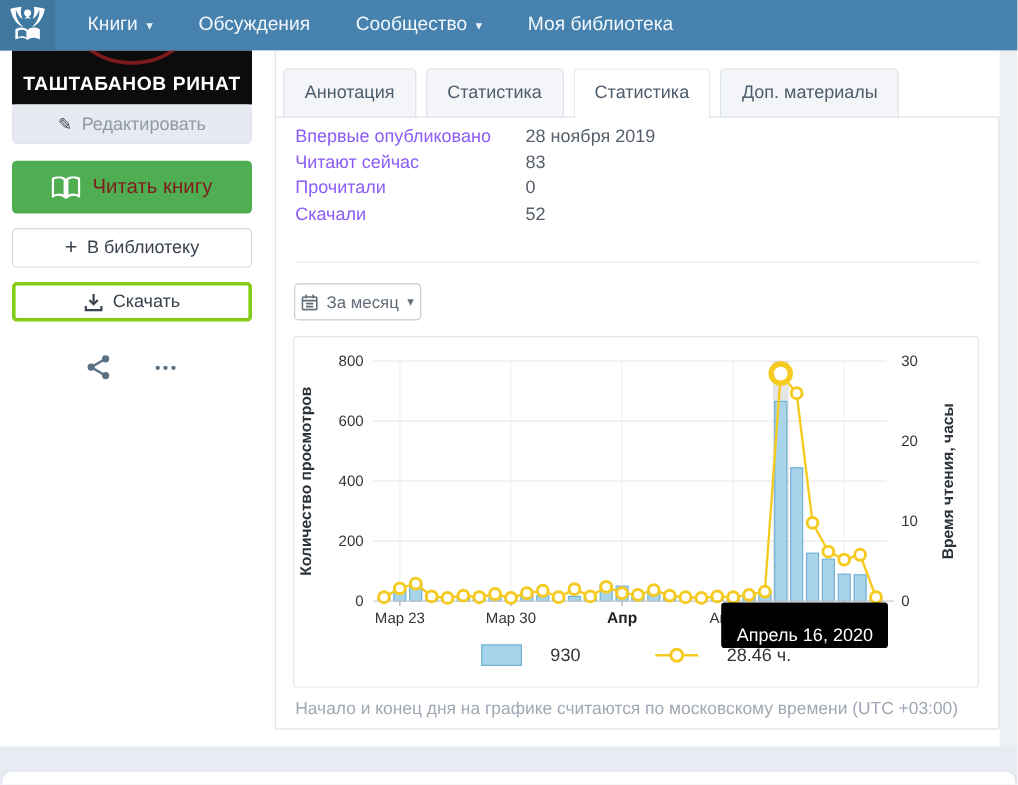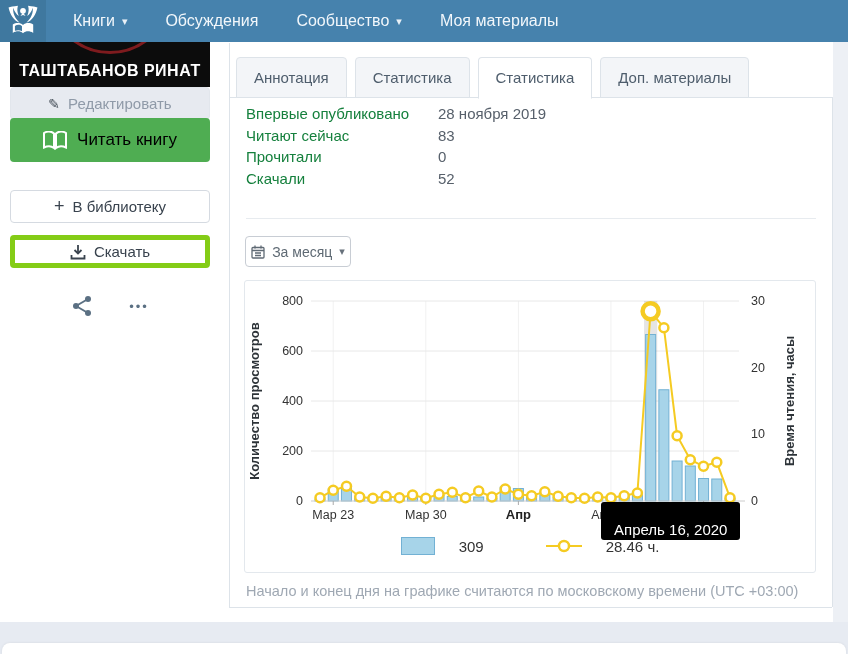--- a/index.html
+++ b/index.html
@@ -26,45 +26,45 @@
   .cover { position:absolute; left:10px; top:42px; width:200px; height:45px; background:#0c0c0c;
            overflow:hidden; }
   .cover-arc { position:absolute; left:38px; top:-112px; width:124px; height:124px;
                border:3px solid #7e1b1e; border-radius:50%; }
   .cover-title { position:absolute; left:0; right:0; bottom:7px; text-align:center;
                  color:#fff; font-weight:bold; font-size:16px; letter-spacing:.5px; }
   .side-btn { position:absolute; left:10px; width:200px; border-radius:4px; display:flex;
               align-items:center; justify-content:center; cursor:pointer; font-size:15px; }
   .btn-edit { top:87px; height:33px; background:#e7eaf0; color:#8f9aa8; border:1px solid #e2e6ec; }
   .btn-edit .pencil { font-family:"DejaVu Sans", sans-serif; color:#454e58; margin-right:8px; font-size:14px; }
-  .btn-read { top:118px; height:44px; background:var(--green,#4fad52); color:#000000; font-size:17px; }
+  .btn-read { top:134px; height:44px; background:var(--green,#4fad52); color:#7f1d1d; font-size:17px; }
   .btn-read svg { margin-right:10px; }
   .btn-library { top:190px; height:33px; background:#fff; border:1px solid #d5dae1; color:#39434e; }
   .btn-library .plus { font-size:18px; margin-right:8px; color:#39434e; }
-  .btn-download { top:235px; height:33px; background:#fff; border:5px solid #84cc16; color:#39434e; }
+  .btn-download { top:235px; height:33px; background:#fff; border:3px solid #84cc16; color:#39434e; }
   .btn-download svg { margin-right:8px; }
   .share-row { position:absolute; left:10px; top:294px; width:200px; display:flex;
                justify-content:center; align-items:center; gap:36px; color:#5b7083; }
   .dots-icon { font-size:13px; letter-spacing:2px; color:#5b7083; cursor:pointer; }
 
   
   .panel-line { position:absolute; background:#dde3e9; }
   .v-left  { left:229px; top:43px; width:1px; height:564px; }
   .v-right { left:832px; top:97px; width:1px; height:510px; }
   .h-top   { left:229px; top:97px; width:603px; height:1px; }
   .h-bottom{ left:229px; top:607px; width:603px; height:1px; }
 
   .tabs { position:absolute; left:236px; top:57px; display:flex; gap:8px; z-index:5; }
   .tab { font-size:15px; color:#4e5d6c; padding:11px 17px; border:1px solid #dde3e9;
          border-radius:4px 4px 0 0; background:#f3f5f8; cursor:pointer; height:41px; }
   .tab.active { background:#fff; border-bottom:1px solid #fff; height:42px; }
 
   .stats { position:absolute; left:246px; top:103px; font-size:15px; }
   .stat-row { display:flex; height:21.5px; align-items:center; }
-  .stat-label { width:192px; color:#15803d; }
+  .stat-label { width:192px; color:#8b5cf6; }
   .stat-value { color:#57606b; }
 
   .divider { position:absolute; left:246px; top:218px; width:570px; height:1px; background:#e7ebef; }
 
   .period-btn { position:absolute; left:245px; top:236px; width:106px; height:31px;
                 border:1px solid #c8cdd4; border-radius:4px; background:#fff; display:flex;
                 align-items:center; justify-content:center; gap:7px; font-size:14px;
                 color:#5f6a74; cursor:pointer; }
   .period-btn .nav-caret { color:#5f6a74; margin-left:0; }
 
@@ -106,21 +106,21 @@
       <span class="nav-caret">▾</span>
     </li>
     <li class="nav-item">
       <span>Обсуждения</span>
     </li>
     <li class="nav-item">
       <span>Сообщество</span>
       <span class="nav-caret">▾</span>
     </li>
     <li class="nav-item">
-      <span>Моя материалы</span>
+      <span>Моя библиотека</span>
     </li>
   </ul>
 </div>
 
 <div class="right-strip"></div>
 <div class="bottom-band"></div>
 <div class="footer-card"></div>
 
 <div class="cover">
   <div class="cover-arc"></div>
@@ -308,21 +308,21 @@
       <text x="180.80645161290323" y="238" text-anchor="middle" class="tick">Мар 30</text>
       <text x="273.38709677419354" y="238" text-anchor="middle" class="tick-bold">Апр</text>
       <text x="365.9677419354839" y="238" text-anchor="middle" class="tick">Апр 13</text>
       <text x="458.5483870967742" y="238" text-anchor="middle" class="tick">Апр 20</text>
       <text x="14" y="120" text-anchor="middle" class="axis-title" transform="rotate(-90 14 120)">Количество просмотров</text>
       <text x="549" y="120" text-anchor="middle" class="axis-title" transform="rotate(-90 549 120)">Время чтения, часы</text>
     </svg>
   <div class="chart-tooltip">Апрель 16, 2020</div>
   <div class="chart-legend">
     <span class="legend-swatch"></span>
-    <span>309</span>
+    <span>930</span>
     <svg class="legend-line" width="36" height="14" viewBox="0 0 36 14">
       <line x1="0" y1="7" x2="36" y2="7" stroke="#f5cb22" stroke-width="2"></line>
       <circle cx="18" cy="7" r="5" fill="#fff" stroke="#f5cb22" stroke-width="2.5"></circle>
     </svg>
     <span>28.46 ч.</span>
   </div>
 </div>
 
 <div class="footnote">Начало и конец дня на графике считаются по московскому времени (UTC +03:00)</div>
 

